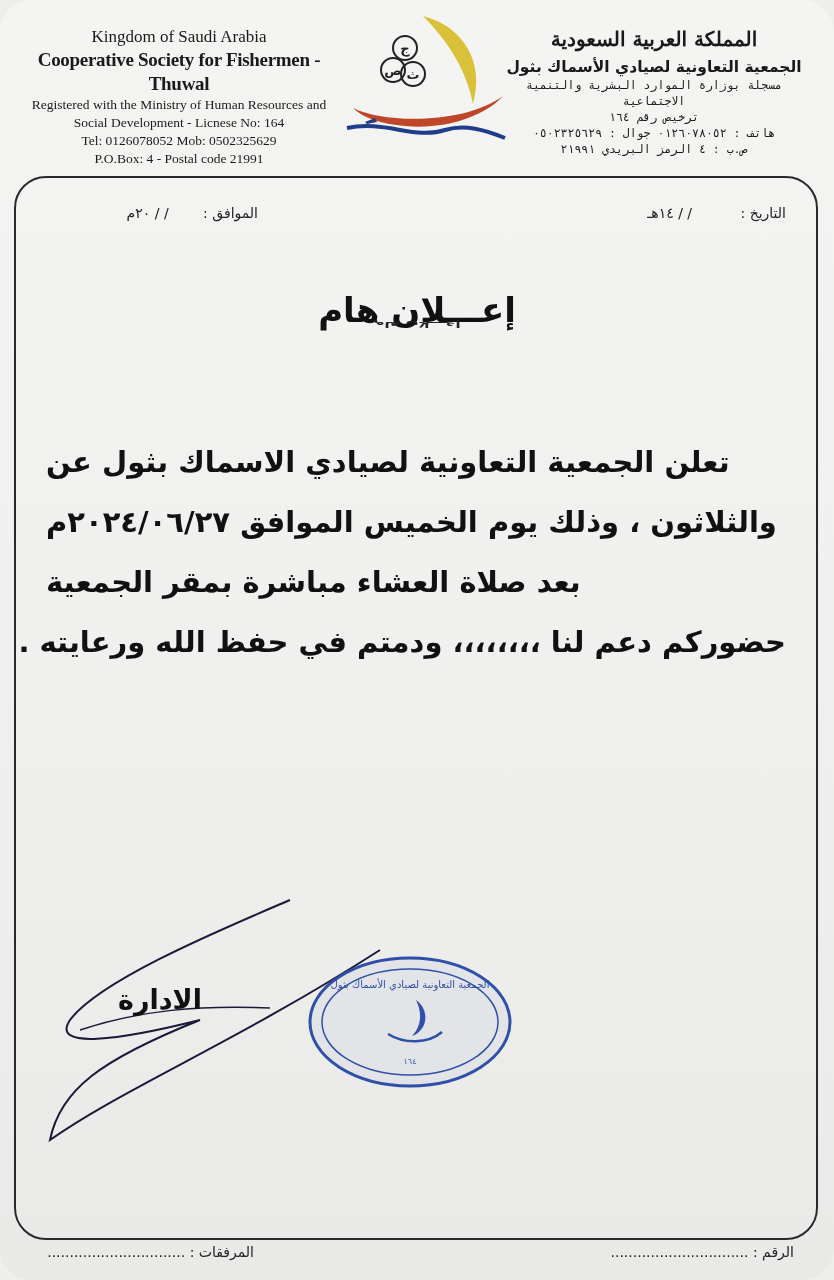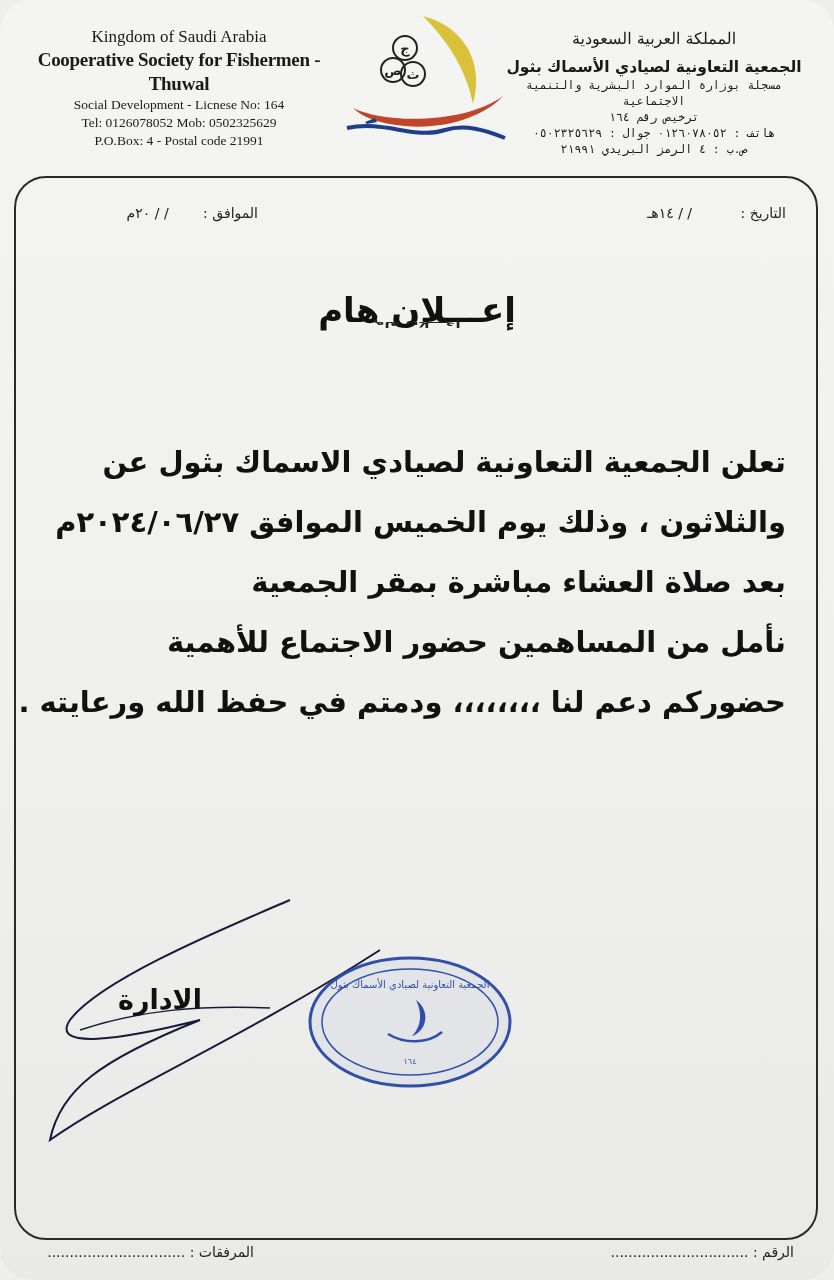--- a/index.html
+++ b/index.html
@@ -3,44 +3,45 @@
 <meta charset="utf-8">
 <style>
   html,body{margin:0;padding:0;background:#eeeeec;}
   body{width:834px;height:1280px;position:relative;overflow:hidden;font-family:"DejaVu Sans",sans-serif;}
   .page{position:absolute;left:0;top:0;width:834px;height:1280px;background:linear-gradient(180deg,#f4f4f2 0%,#efefed 60%,#e9e9e7 100%);border-radius:32px;}
   .hdr-en{position:absolute;left:14px;top:26px;width:330px;text-align:center;font-family:"Liberation Serif",serif;color:#1a1a1a;}
   .hdr-en .l1{font-size:17px;line-height:22px;}
   .hdr-en .l2{font-size:19px;line-height:24px;font-weight:bold;letter-spacing:-0.3px;}
   .hdr-en .l3{font-size:13.5px;line-height:18px;}
   .hdr-ar{position:absolute;right:30px;top:22px;width:300px;text-align:center;direction:rtl;color:#1a1a1a;font-family:"DejaVu Sans",sans-serif;}
-  .hdr-ar .a1{font-size:16px;line-height:34px;font-family:"DejaVu Serif",serif;}
+  .hdr-ar .a1{font-size:20px;line-height:34px;font-family:"DejaVu Serif",serif;font-weight:bold;}
   .hdr-ar .a2{font-size:15.5px;line-height:22px;font-weight:bold;}
   .hdr-ar .a3{font-size:11.5px;line-height:16px;font-family:Liberation Mono, monospace;}
   .logo{position:absolute;left:345px;top:12px;width:175px;height:140px;}
   .frame{position:absolute;left:14px;top:176px;width:800px;height:1060px;border:2px solid #2a2a2a;border-radius:32px;}
   .date-row{position:absolute;top:205px;font-size:14px;direction:rtl;color:#222;}
   .title{position:absolute;left:0;width:834px;top:290px;text-align:center;direction:rtl;font-weight:bold;font-size:34px;color:#111;}
   .title-shadow{position:absolute;left:0;width:834px;top:316px;text-align:center;direction:rtl;font-weight:bold;font-size:15px;color:#222;transform:scaleY(-0.55);}
-  .body{position:absolute;left:46px;width:740px;top:432px;direction:rtl;text-align:right;}
+  .body{position:absolute;left:46px;width:740px;top:432px;direction:rtl;text-align:left;}
   .body .line{font-weight:bold;font-size:29px;line-height:60px;color:#111;white-space:nowrap;}
   .sig-label{position:absolute;left:118px;top:984px;font-weight:bold;font-size:27px;direction:rtl;color:#111;}
   .sig{position:absolute;left:40px;top:890px;width:360px;height:270px;}
   .stamp{position:absolute;left:304px;top:952px;width:212px;height:140px;}
   .footer{position:absolute;top:1244px;font-size:14px;color:#222;direction:rtl;margin-left:16px;}
   .footer-url{position:absolute;left:0;width:664px;top:1294px;text-align:center;font-family:"Liberation Serif",serif;font-size:16px;color:#222;letter-spacing:0.5px;}
 </style>
 </head>
 <body>
 
 <div class="page">
 
   <div class="hdr-en">
     <div class="l1">Kingdom of Saudi Arabia</div>
     <div class="l2">Cooperative Society for Fishermen - Thuwal</div>
+    <div class="l3">Registered with the Ministry of Human Resources and</div>
     <div class="l3">Social Development - Licnese No: 164</div>
     <div class="l3">Tel: 0126078052 Mob: 0502325629</div>
     <div class="l3">P.O.Box: 4 - Postal code 21991</div>
   </div>
 
   <svg class="logo" viewBox="0 0 175 140">
     <path d="M78 4 C118 14 140 50 128 92 C122 60 104 30 78 4 Z" fill="#d9c23a"></path>
     <path d="M8 96 C40 112 120 112 158 84 C140 104 100 118 60 114 C36 112 18 106 8 96 Z" fill="#c0462a"></path>
     <path d="M2 116 C40 108 70 128 100 118 C120 112 140 118 160 126" stroke="#1f3d8a" stroke-width="4" fill="none"></path>
     <path d="M20 110 l10 -4 l2 4 l-10 2 z" fill="#1f3d8a"></path>
@@ -72,21 +73,20 @@
     <span style="margin-right:30px;">/    /    ٢٠م</span>
   </div>
 
   <div class="title">إعـــلان هام</div>
   <div class="title-shadow">إعـــلان هام</div>
 
   <div class="body">
     <div class="line">تعلن الجمعية التعاونية لصيادي الاسماك بثول عن</div>
     <div class="line">والثلاثون ، وذلك يوم الخميس الموافق ٢٠٢٤/٠٦/٢٧م</div>
     <div class="line">بعد صلاة العشاء مباشرة بمقر الجمعية</div>
-    <div class="line">نأمل من  المساهمين حضور الاجتماع للأهمية</div>
     <div class="line">حضوركم دعم لنا ،،،،،،،، ودمتم في حفظ الله ورعايته .</div>
   </div>
 
   <svg class="sig" viewBox="0 0 360 270">
     <path d="M250 10 C180 40 60 90 30 130 C10 160 80 150 160 130 C60 170 20 200 10 250 C80 200 200 150 340 60" stroke="#1a1a3a" stroke-width="2" fill="none"></path>
     <path d="M40 140 C100 120 160 115 230 118" stroke="#1a1a3a" stroke-width="1.5" fill="none"></path>
   </svg>
 
   <div class="sig-label">الادارة</div>
 

